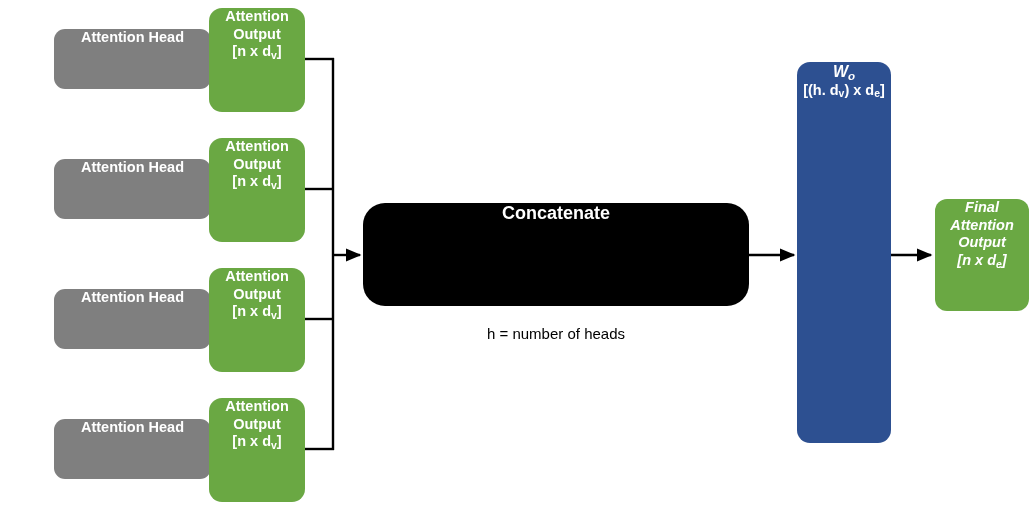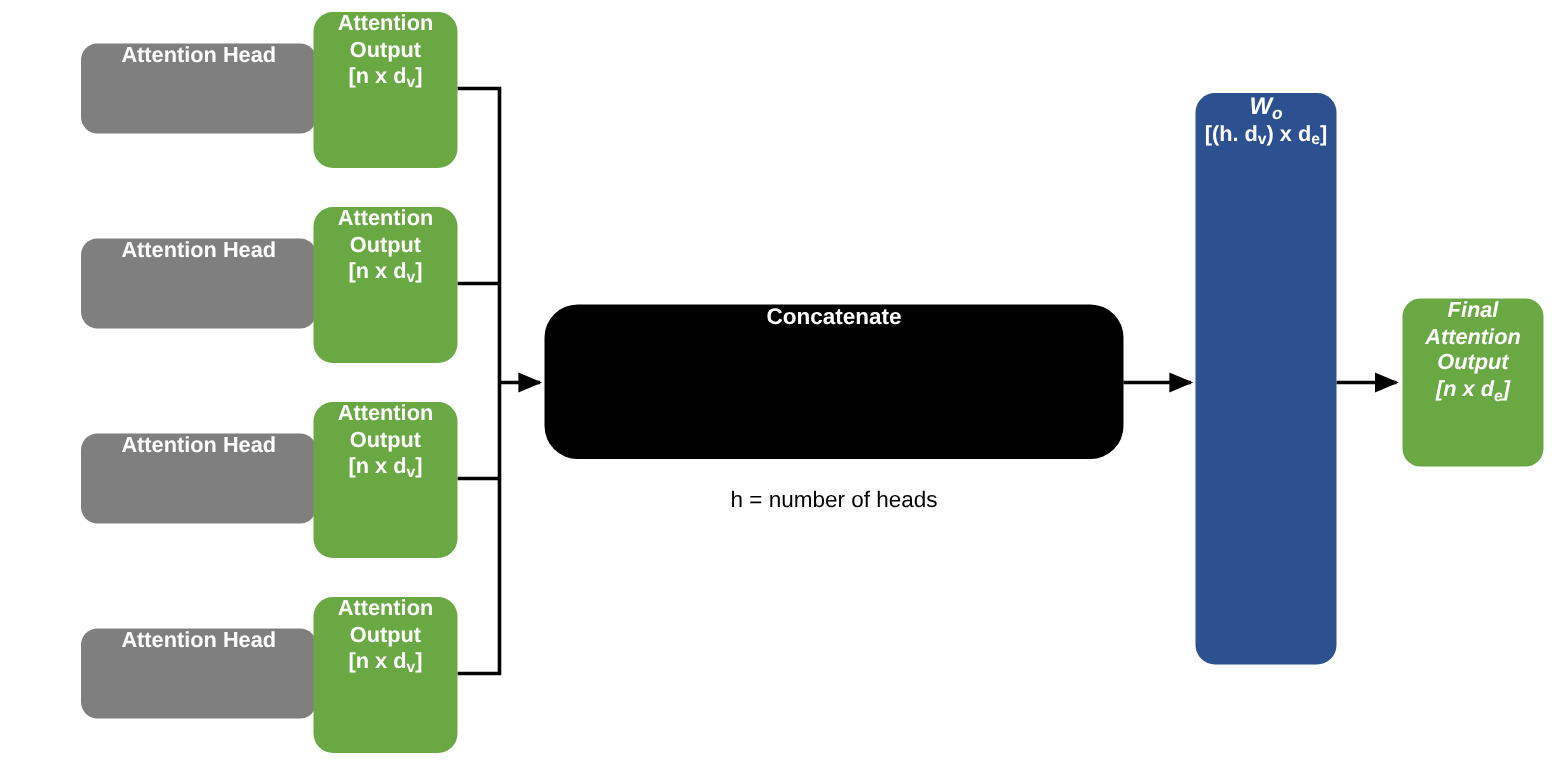--- a/index.html
+++ b/index.html
@@ -46,21 +46,21 @@
     border-radius: 11px;
     margin-left: 48px;
   }
   .out-node {
     background: #6aa843;
     font-size: 14.5px;
     border-radius: 13px;
   }
   .concat-node {
     background: #000000;
-    font-size: 15px;
+    font-size: 18px;
     border-radius: 22px;
   }
   .wo-node {
     background: #2d5091;
     font-size: 14.5px;
     border-radius: 13px;
   }
   .final-node {
     background: #6aa843;
     font-size: 14.5px;

